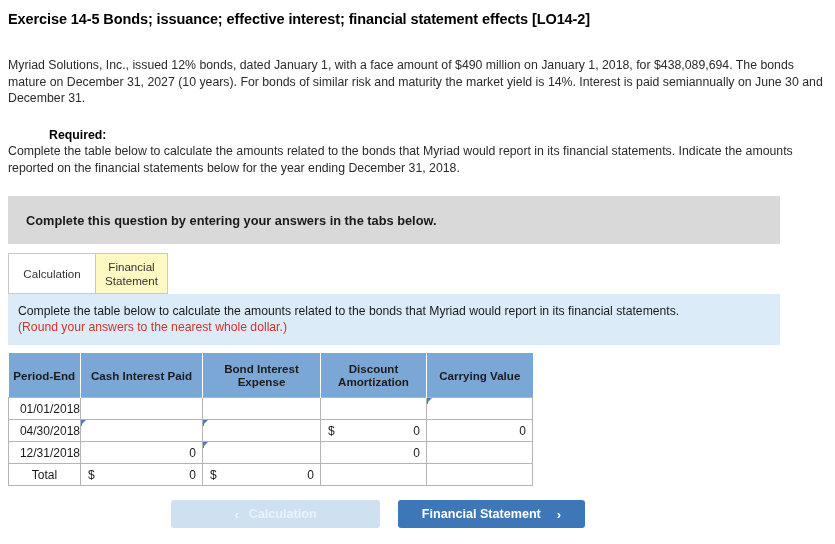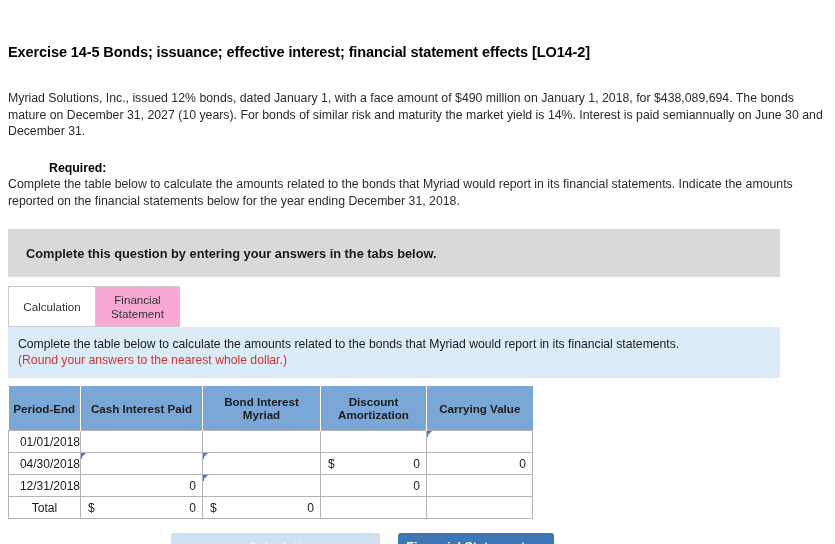--- a/index.html
+++ b/index.html
@@ -19,21 +19,21 @@
   .page {
     padding: 0 8px;
     box-sizing: border-box;
     width: 835px;
   }
 
   .exercise-title {
     font-size: 14.5px;
     font-weight: bold;
     color: #000000;
-    margin: 44px 0 0 0;
+    margin: 11px 0 0 0;
     letter-spacing: -0.1px;
   }
 
   .intro-para {
     font-size: 12.3px;
     line-height: 16.5px;
     color: #2b2b2b;
     margin: 30px 0 0 0;
     max-width: 826px;
   }
@@ -91,24 +91,24 @@
     padding: 0 10px;
   }
   .tab-active {
     background: #ffffff;
     border: 1px dotted #4a7ebb;
     outline: 1px solid #c9c9c9;
     outline-offset: -1px;
     width: 88px;
   }
   .tab-inactive {
-    background: #f9a8d4;
+    background: #fef9c3;
     border: 1px solid #c9c9c9;
     border-left: none;
-    width: 84px;
+    width: 72px;
     margin-top: 8px;
   }
 
   
   .instr-box {
     background: #dcebf8;
     width: 772px;
     box-sizing: border-box;
     padding: 9px 10px 10px 10px;
     margin-top: 0;
@@ -238,21 +238,21 @@
     box-sizing: border-box;
     border: none;
   }
   .btn-prev {
     width: 209px;
     background: #cfe0f1;
     color: #eaf2fb;
     gap: 10px;
   }
   .btn-next {
-    width: 156px;
+    width: 187px;
     background: #3d77b8;
     color: #ffffff;
     gap: 16px;
   }
   .chev { font-size: 13px; font-weight: bold; }
 </style>
 </head>
 <body>
 
 <div class="page">
@@ -295,21 +295,21 @@
         <col style="width:118px">
         <col style="width:106px">
         <col style="width:106px">
       </colgroup>
       <thead>
         <tr>
           <th>Period-End</th>
           <th>Cash Interest Paid</th>
           <th>
             <span>Bond Interest</span><br>
-            <span>Myriad</span>
+            <span>Expense</span>
           </th>
           <th>
             <span>Discount</span><br>
             <span>Amortization</span>
           </th>
           <th>Carrying Value</th>
         </tr>
       </thead>
       <tbody>
 

